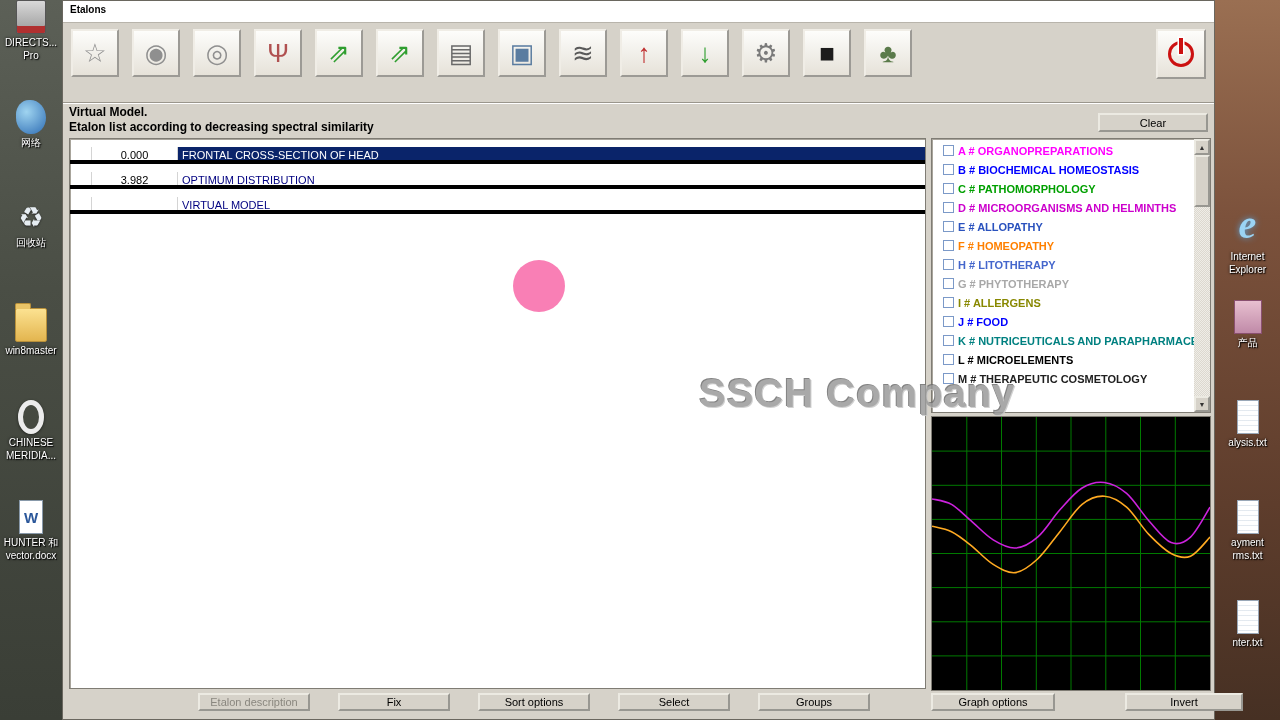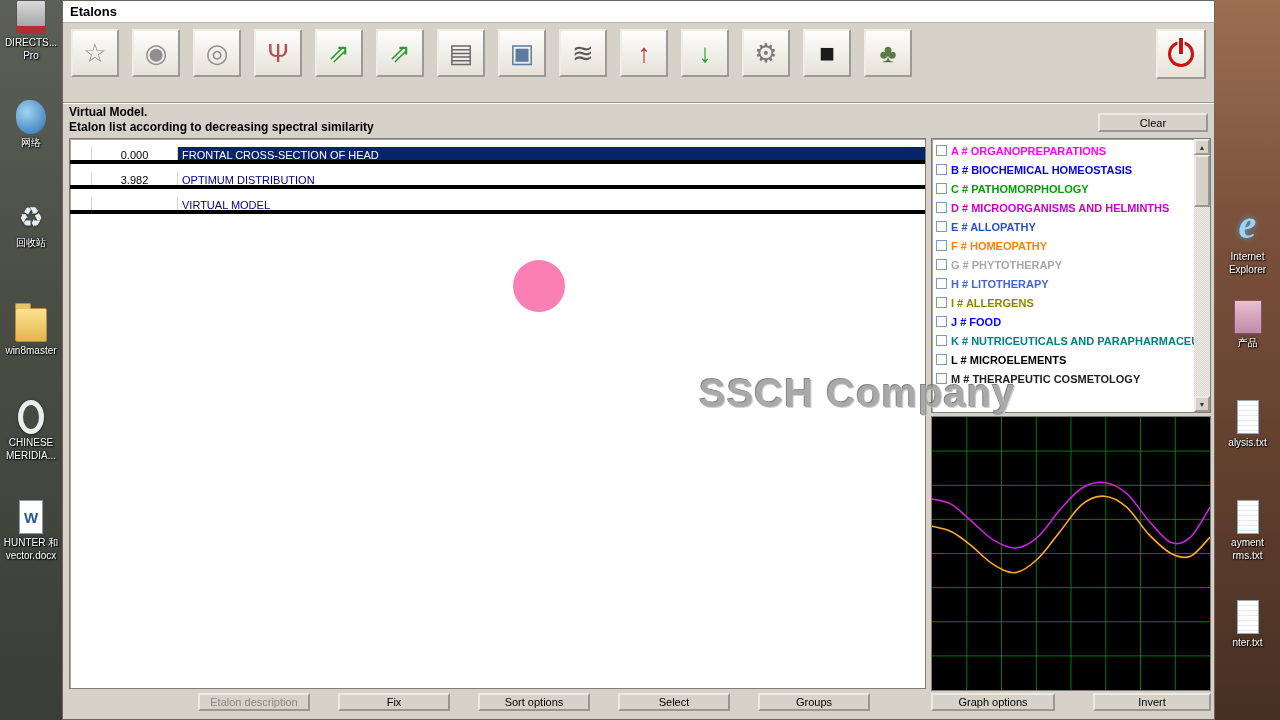--- a/index.html
+++ b/index.html
@@ -30,21 +30,21 @@
   .ic-ring{width:26px;height:26px;border-radius:50%;border:5px solid #ececec;box-shadow:0 1px 3px rgba(0,0,0,.5);}
   .ic-worddoc{width:24px;height:30px;background:#fff;border:1px solid #8899aa;color:#2b579a;font-weight:bold;font-size:15px;}
   .ic-ie{font-size:40px;font-style:italic;font-weight:bold;color:#9bd4f5;
     text-shadow:0 0 6px rgba(90,170,230,.9);font-family:"Liberation Serif",serif;min-height:48px;}
   .ic-pinkbox{width:28px;height:24px;background:linear-gradient(#e8c0d0,#c08aa8);border:1px solid #8a5070;}
   .ic-notepad{width:22px;height:26px;background:repeating-linear-gradient(#ffffff,#ffffff 4px,#c8d4e0 5px);border:1px solid #9aa8b8;}
 
   
   .app{position:absolute;left:62px;top:0;width:1153px;height:720px;background:#d6d2c9;border:1px solid #6a675f;}
   .titlebar{position:absolute;left:0;top:0;width:100%;height:22px;background:#fff;border-bottom:1px solid #b8b4ab;}
-  .title{position:absolute;left:7px;top:3px;font-size:13px;font-weight:bold;}
+  .title{position:absolute;left:7px;top:3px;font-size:10px;font-weight:bold;}
   .toolbar{position:absolute;left:0;top:22px;width:100%;height:80px;background:#d6d2c9;
     border-bottom:1px solid #9a968c;box-shadow:0 1px 0 #fff;}
   .tb-strip{position:absolute;left:8px;top:6px;display:flex;gap:13px;}
   .tb-btn{width:48px;height:48px;background:linear-gradient(#fdfdfb,#e6e2d9);border:2px outset #f0ede6;
     display:flex;align-items:center;justify-content:center;cursor:pointer;}
   .tb-ic{font-size:26px;line-height:1;}
   .exit-btn{position:absolute;right:8px;top:6px;width:50px;height:50px;background:linear-gradient(#fdfdfb,#e6e2d9);
     border:2px outset #f0ede6;display:flex;align-items:center;justify-content:center;cursor:pointer;}
   .power-ic{width:26px;height:26px;border:3px solid #cc1111;border-radius:50%;position:relative;}
   .power-ic::after{content:"";position:absolute;left:50%;top:-6px;transform:translateX(-50%);
@@ -67,40 +67,40 @@
   .pink-dot{position:absolute;left:443px;top:121px;width:52px;height:52px;border-radius:50%;background:#f97fb5;}
 
   .watermark{position:absolute;left:636px;top:370px;font-size:40px;font-weight:bold;color:#9b9b9b;
     letter-spacing:1px;opacity:.85;z-index:40;white-space:nowrap;
     text-shadow:1px 1px 0 #c9c9c9,-1px -1px 0 #6e6e6e;pointer-events:none;}
 
   
   .cat-panel{position:absolute;left:868px;top:137px;width:280px;height:275px;background:#fff;
     border:1px solid #7f7c74;box-shadow:inset 1px 1px 0 #a8a49b;overflow:hidden;}
   .cat-list{position:absolute;left:1px;top:2px;width:261px;}
-  .citem{display:flex;align-items:center;height:19px;padding-left:3px;gap:4px;overflow:hidden;}
+  .citem{display:flex;align-items:center;height:19px;padding-left:10px;gap:4px;overflow:hidden;}
   .cbx{width:11px;height:11px;background:#fff;border:1px solid #7b99c8;flex:0 0 11px;}
   .clab{font-size:11px;font-weight:bold;white-space:nowrap;overflow:hidden;}
   .vsb{position:absolute;right:0;top:0;width:16px;height:273px;
     background:repeating-conic-gradient(#efede7 0% 25%,#dcd8cf 0% 50%) 0 0/2px 2px;}
   .sb-btn{position:absolute;left:0;width:16px;height:16px;background:#d6d2c9;border:2px outset #eceae2;
     display:flex;align-items:center;justify-content:center;cursor:pointer;}
   .sb-btn.up{top:0;}
   .sb-btn.down{bottom:0;}
   .arr{font-size:7px;color:#333;line-height:1;}
   .sb-thumb{position:absolute;left:0;top:16px;width:16px;height:52px;background:#d6d2c9;border:2px outset #eceae2;cursor:pointer;}
 
   
   .graph-panel{position:absolute;left:868px;top:415px;width:280px;height:275px;background:#000;border:1px solid #7f7c74;}
 
   
   .bbar{position:absolute;left:135px;top:692px;display:flex;gap:28px;justify-content:center;}
   .xbtn{width:112px;height:18px;}
   .xbtn.dis{color:#8a877f;cursor:default;}
-  .gbar{position:absolute;left:868px;top:692px;width:280px;display:flex;justify-content:space-between;align-items:center;}
+  .gbar{position:absolute;left:868px;top:692px;width:312px;display:flex;justify-content:space-between;align-items:center;}
   .gbtn1{width:124px;height:18px;}
   .gbtn2{width:118px;height:18px;}
 </style>
 </head>
 <body>
 
 <div class="stage">
 
   <div class="desk-left">
       <div class="dicon">
@@ -258,25 +258,25 @@
           <div class="citem">
             <span class="cbx"></span>
             <span class="clab" style="color: rgb(42, 82, 190);">E # ALLOPATHY</span>
           </div>
           <div class="citem">
             <span class="cbx"></span>
             <span class="clab" style="color: rgb(255, 128, 0);">F # HOMEOPATHY</span>
           </div>
           <div class="citem">
             <span class="cbx"></span>
+            <span class="clab" style="color: rgb(68, 102, 204);">H # LITOTHERAPY</span>
+          </div>
+          <div class="citem">
+            <span class="cbx"></span>
             <span class="clab" style="color: rgb(168, 168, 168);">G # PHYTOTHERAPY</span>
-          </div>
-          <div class="citem">
-            <span class="cbx"></span>
-            <span class="clab" style="color: rgb(68, 102, 204);">H # LITOTHERAPY</span>
           </div>
           <div class="citem">
             <span class="cbx"></span>
             <span class="clab" style="color: rgb(136, 136, 0);">I # ALLERGENS</span>
           </div>
           <div class="citem">
             <span class="cbx"></span>
             <span class="clab" style="color: rgb(0, 0, 255);">J # FOOD</span>
           </div>
           <div class="citem">

